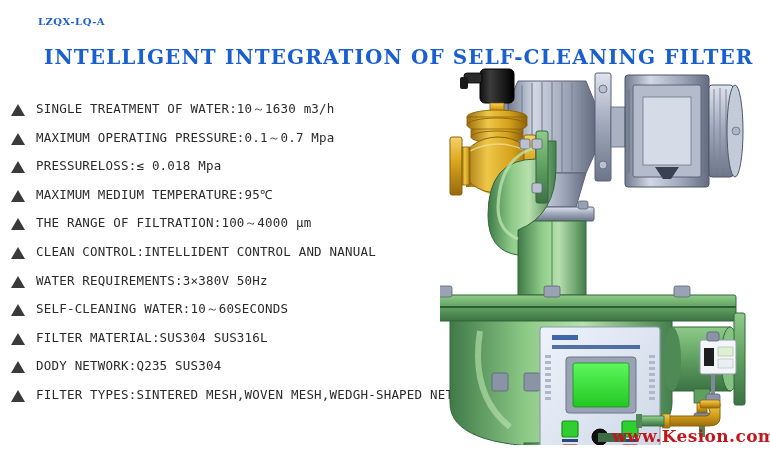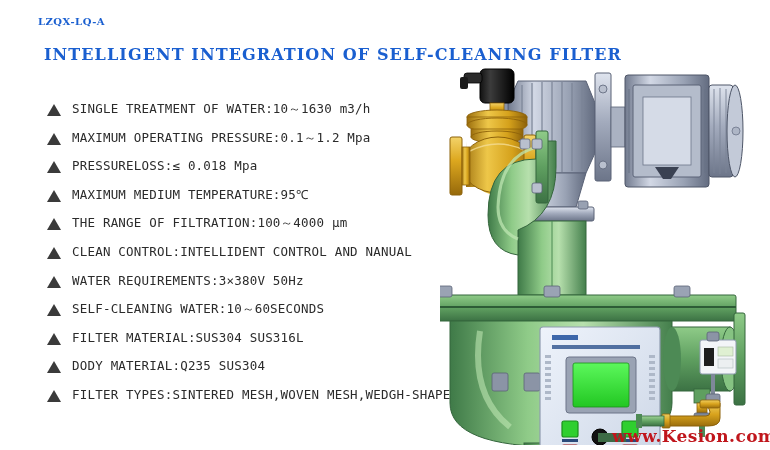--- a/index.html
+++ b/index.html
@@ -28,41 +28,40 @@
     font-weight: bold;
     letter-spacing: 0.5px;
     color: #1a5fd0;
     white-space: nowrap;
   }
   #main-title {
     position: absolute;
     left: 44px;
     top: 45px;
     font-family: "DejaVu Serif", serif;
-    font-size: 16px;
+    font-size: 20px;
     font-weight: bold;
     letter-spacing: 1.1px;
     color: #1a5fd0;
     white-space: nowrap;
     text-align: center;
   }
 
   
   #spec-list {
     position: absolute;
     left: 0px;
     top: 95px;
     width: 560px;
   }
   .spec-item {
     position: relative;
     height: 28.6px;
     line-height: 28.6px;
     white-space: nowrap;
-    margin-left: 36px;
   }
   .bullet-tri {
     position: absolute;
     left: 11px;
     top: 9px;
     width: 0;
     height: 0;
     border-left: 7px solid transparent;
     border-right: 7px solid transparent;
     border-bottom: 12px solid #3a3a3a;
@@ -119,21 +118,21 @@
 
   <div id="spec-list">
 
     <div class="spec-item">
       <span class="bullet-tri"></span>
       <span class="spec-text">SINGLE TREATMENT OF WATER:10～1630 m3/h</span>
     </div>
 
     <div class="spec-item">
       <span class="bullet-tri"></span>
-      <span class="spec-text">MAXIMUM OPERATING PRESSURE:0.1～1.2 Mpa</span>
+      <span class="spec-text">MAXIMUM OPERATING PRESSURE:0.1～0.7 Mpa</span>
     </div>
 
     <div class="spec-item">
       <span class="bullet-tri"></span>
       <span class="spec-text">PRESSURELOSS:≤ 0.018 Mpa</span>
     </div>
 
     <div class="spec-item">
       <span class="bullet-tri"></span>
       <span class="spec-text">MAXIMUM MEDIUM TEMPERATURE:95℃</span>
@@ -160,21 +159,21 @@
       <span class="spec-text">SELF-CLEANING WATER:10～60SECONDS</span>
     </div>
 
     <div class="spec-item">
       <span class="bullet-tri"></span>
       <span class="spec-text">FILTER MATERIAL:SUS304 SUS316L</span>
     </div>
 
     <div class="spec-item">
       <span class="bullet-tri"></span>
-      <span class="spec-text">DODY MATERIAL:Q235 SUS304</span>
+      <span class="spec-text">DODY NETWORK:Q235 SUS304</span>
     </div>
 
     <div class="spec-item">
       <span class="bullet-tri"></span>
       <span class="spec-text">FILTER TYPES:SINTERED MESH,WOVEN MESH,WEDGH-SHAPED NETWORK</span>
     </div>
 
   </div>
 
   <div id="product-image">

